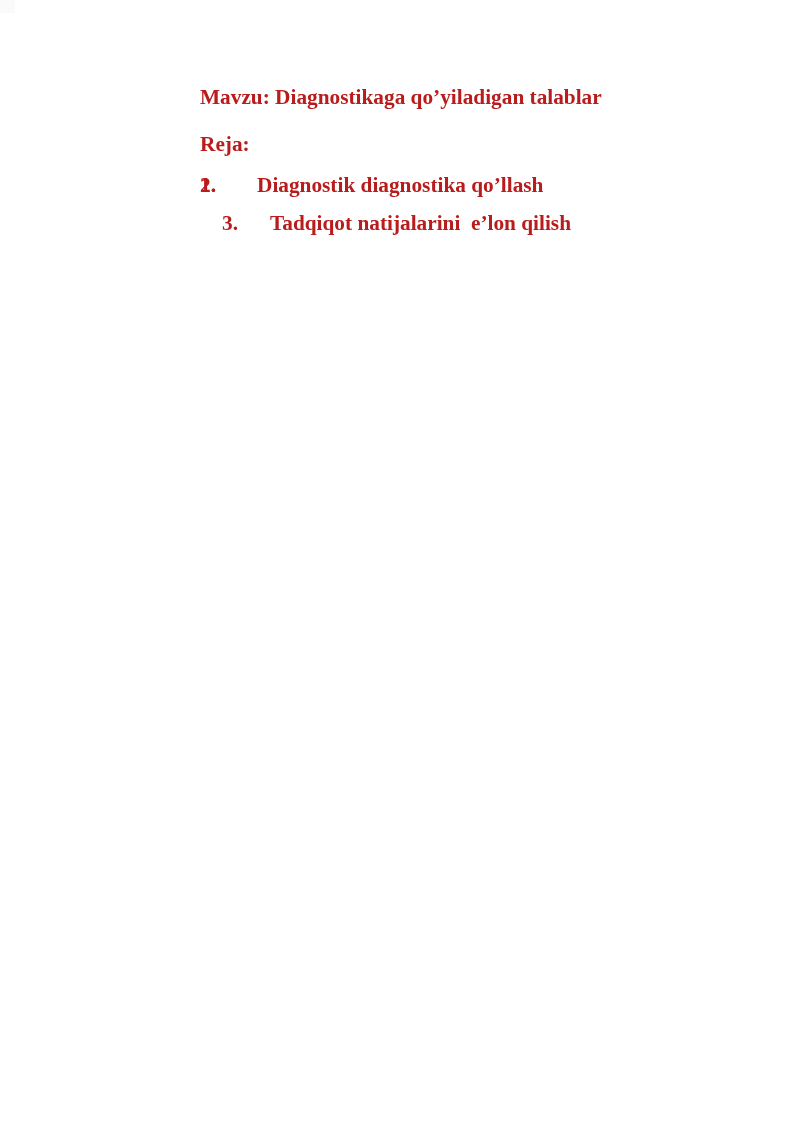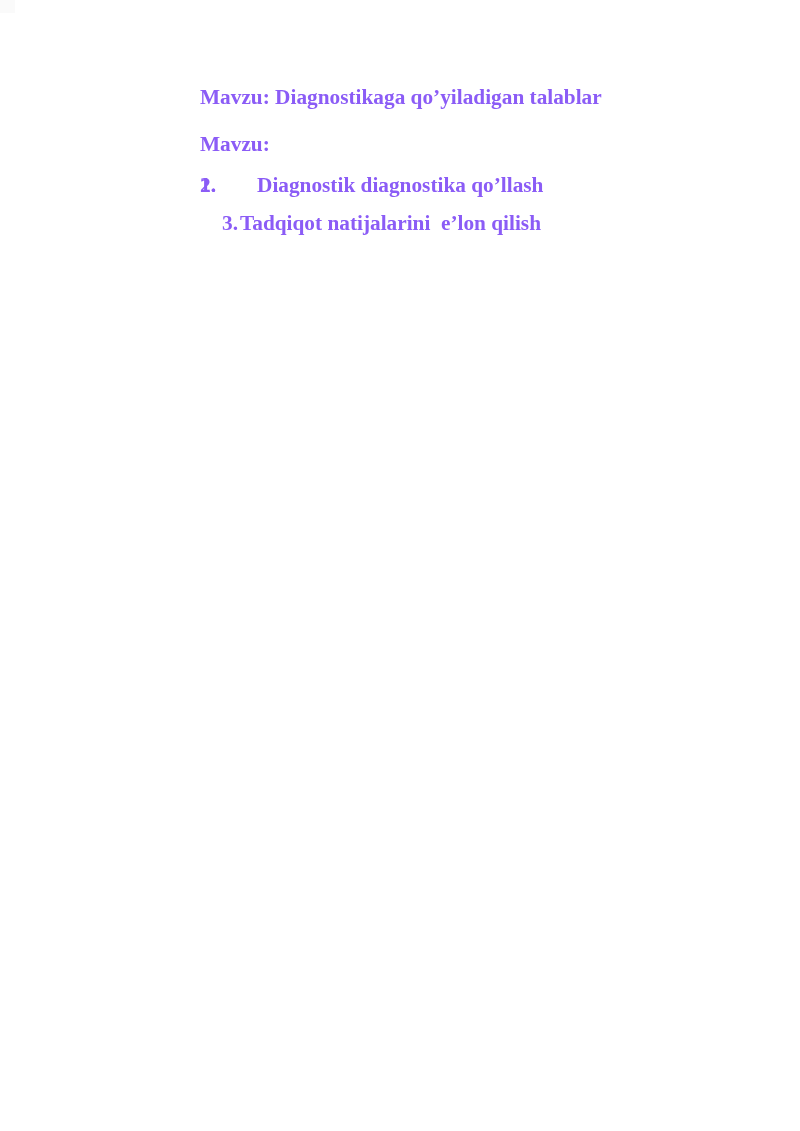--- a/index.html
+++ b/index.html
@@ -8,21 +8,21 @@
     background: #ffffff;
   }
   .page {
     position: relative;
     width: 800px;
     height: 1131px;
     background: #ffffff;
     overflow: hidden;
     font-family: "Liberation Serif", serif;
     font-weight: bold;
-    color: #8b5cf6;
+    color: #b91c1c;
     font-size: 21.3px;
     line-height: 32px;
   }
   .corner-smudge {
     position: absolute;
     left: 0;
     top: 0;
     width: 15px;
     height: 13px;
     background: #fafafa;
@@ -45,33 +45,33 @@
   .num {
     position: absolute;
     top: 0;
     left: 48px;
     white-space: pre;
   }
   .list-item-3 .num { left: 70px; }
   .line { white-space: pre; }
   .line-tabbed   { margin-left: 105px; }
   .line-wrap     { margin-left: 0; }
-  .line-item3    { margin-left: 88px; }
+  .line-item3    { margin-left: 118px; }
 </style>
 </head>
 <body>
 
 <div class="page">
   <div class="corner-smudge"></div>
 
   <div class="content">
 
     <p class="para title-para">Mavzu: Diagnostikaga qo’yiladigan talablar</p>
 
-    <p class="para plan-para">Mavzu:</p>
+    <p class="para plan-para">Reja:</p>
 
     <div class="list-item list-item-1">
       <span class="num">1.</span>
     </div>
 
     <div class="list-item list-item-2">
       <span class="num">2.</span>
       <div class="line line-tabbed">Diagnostik diagnostika qo’llash</div>
     </div>
 

